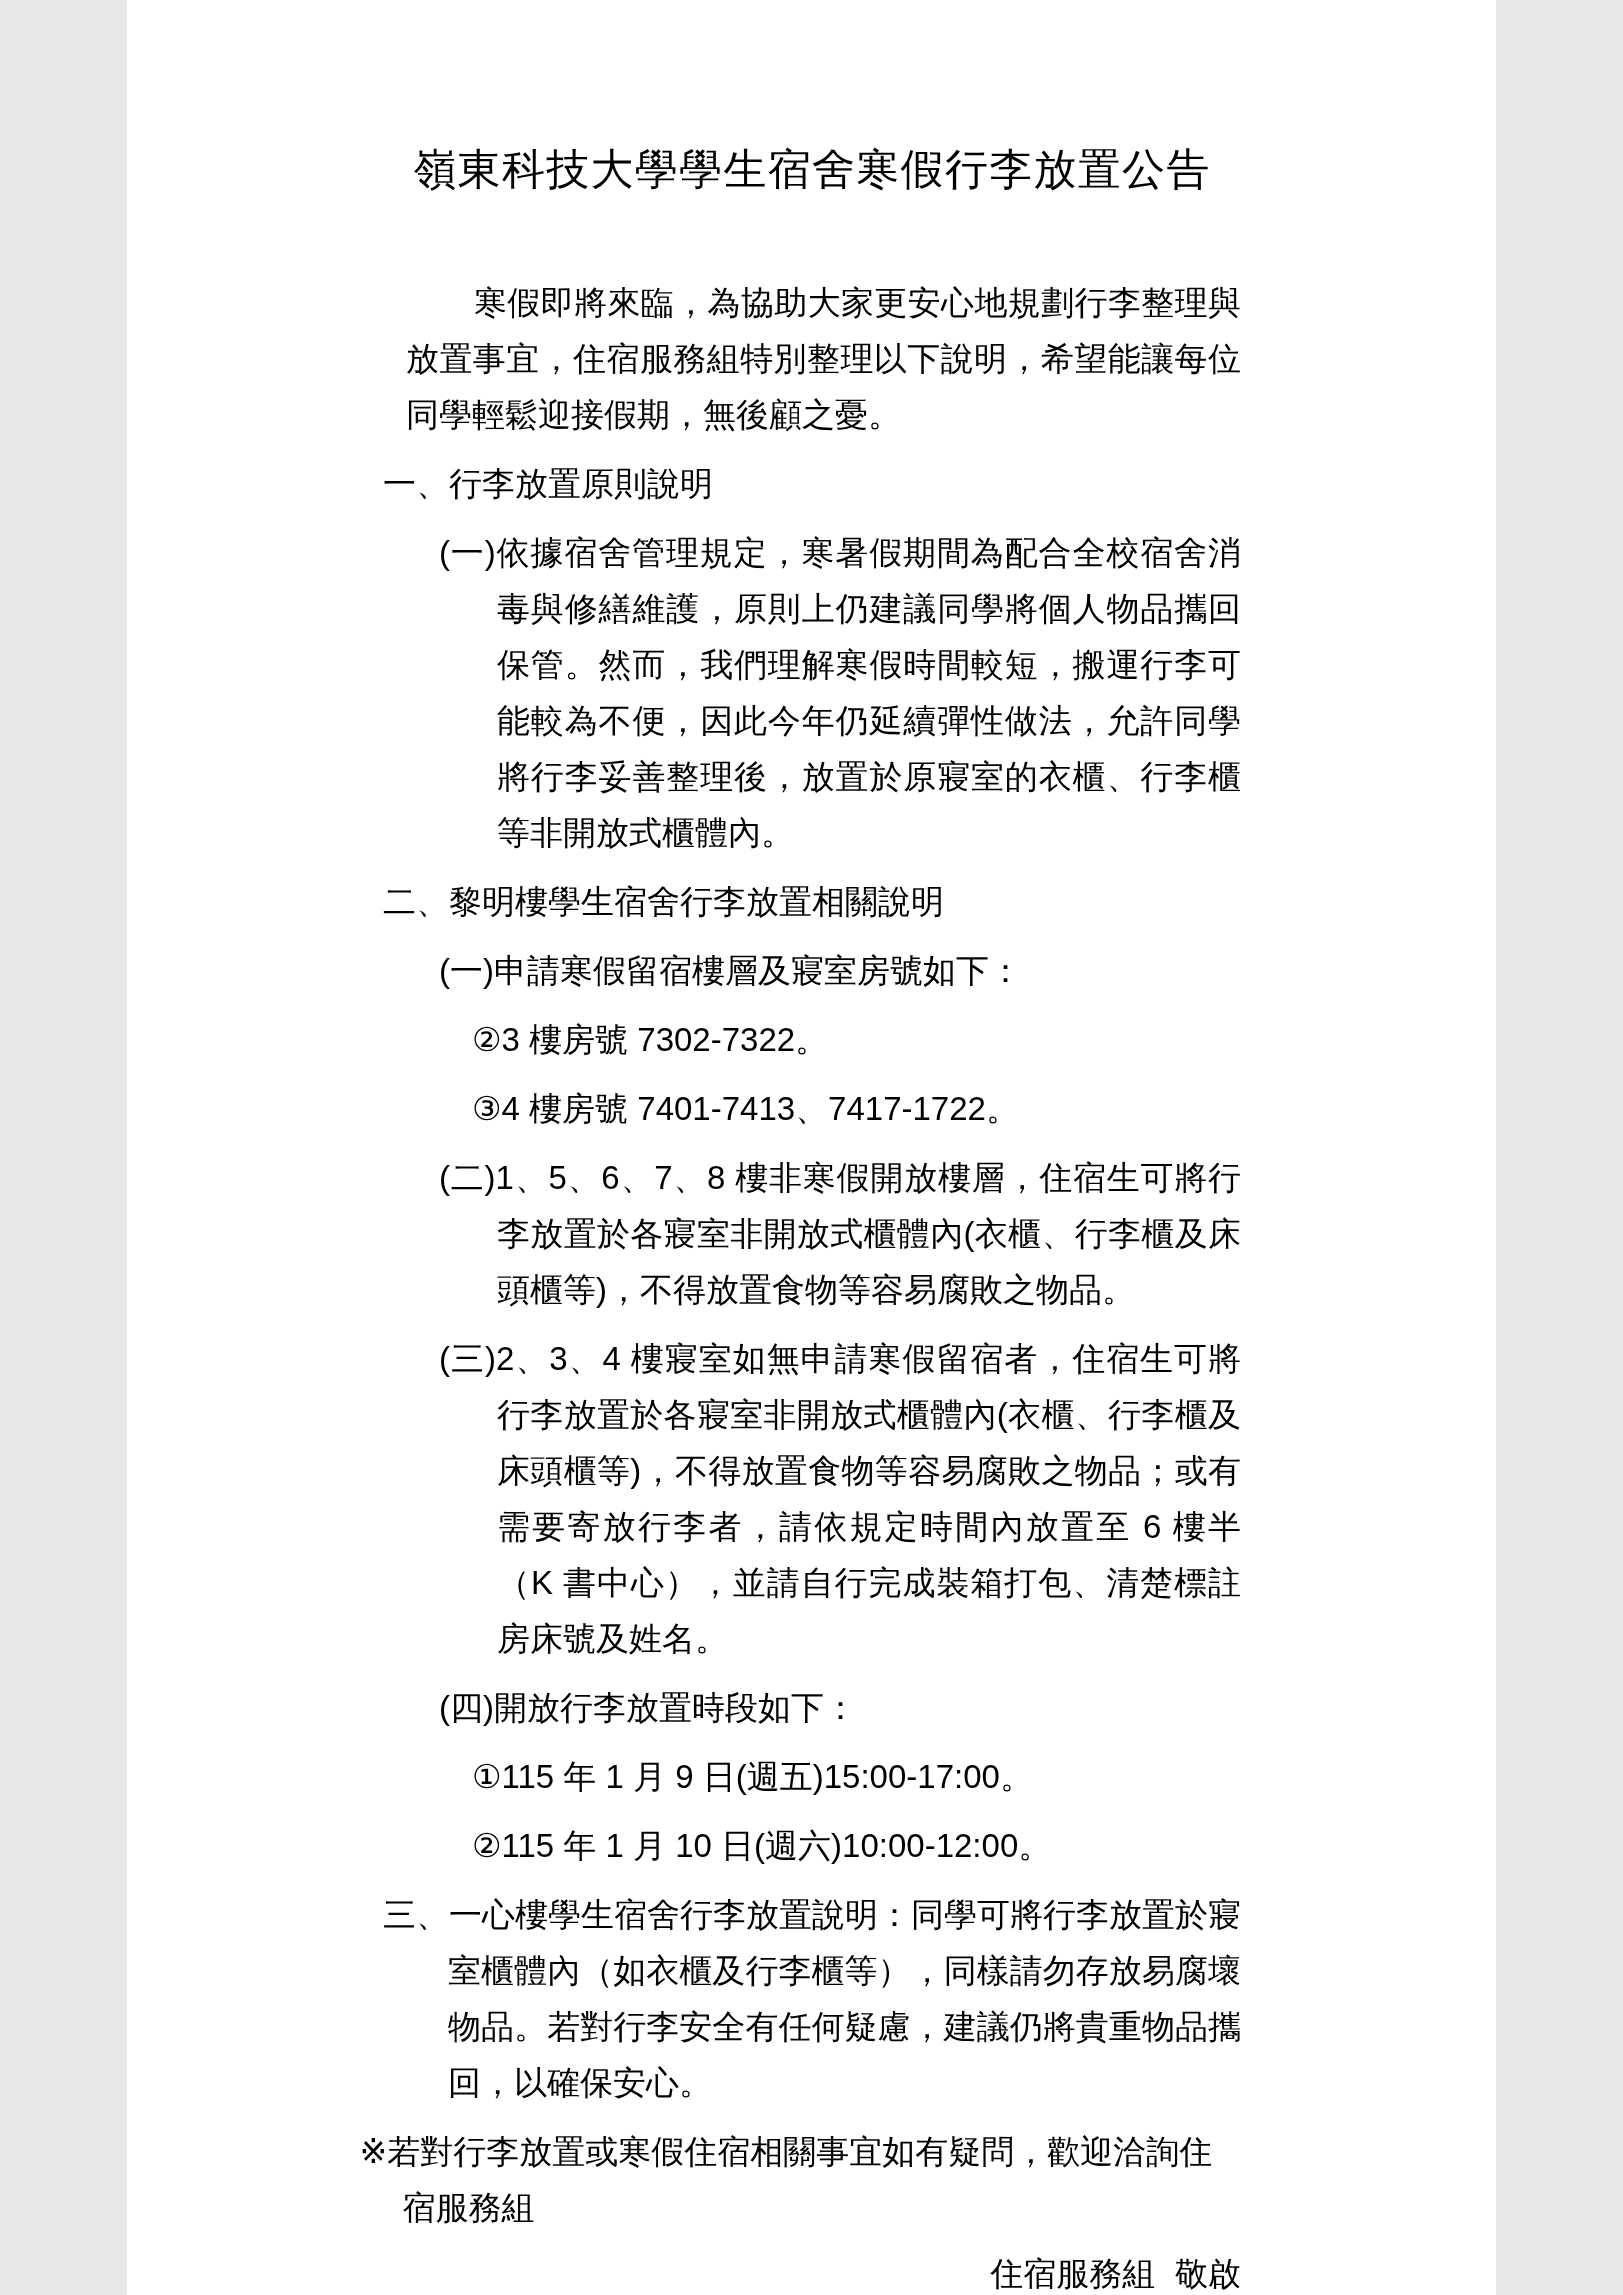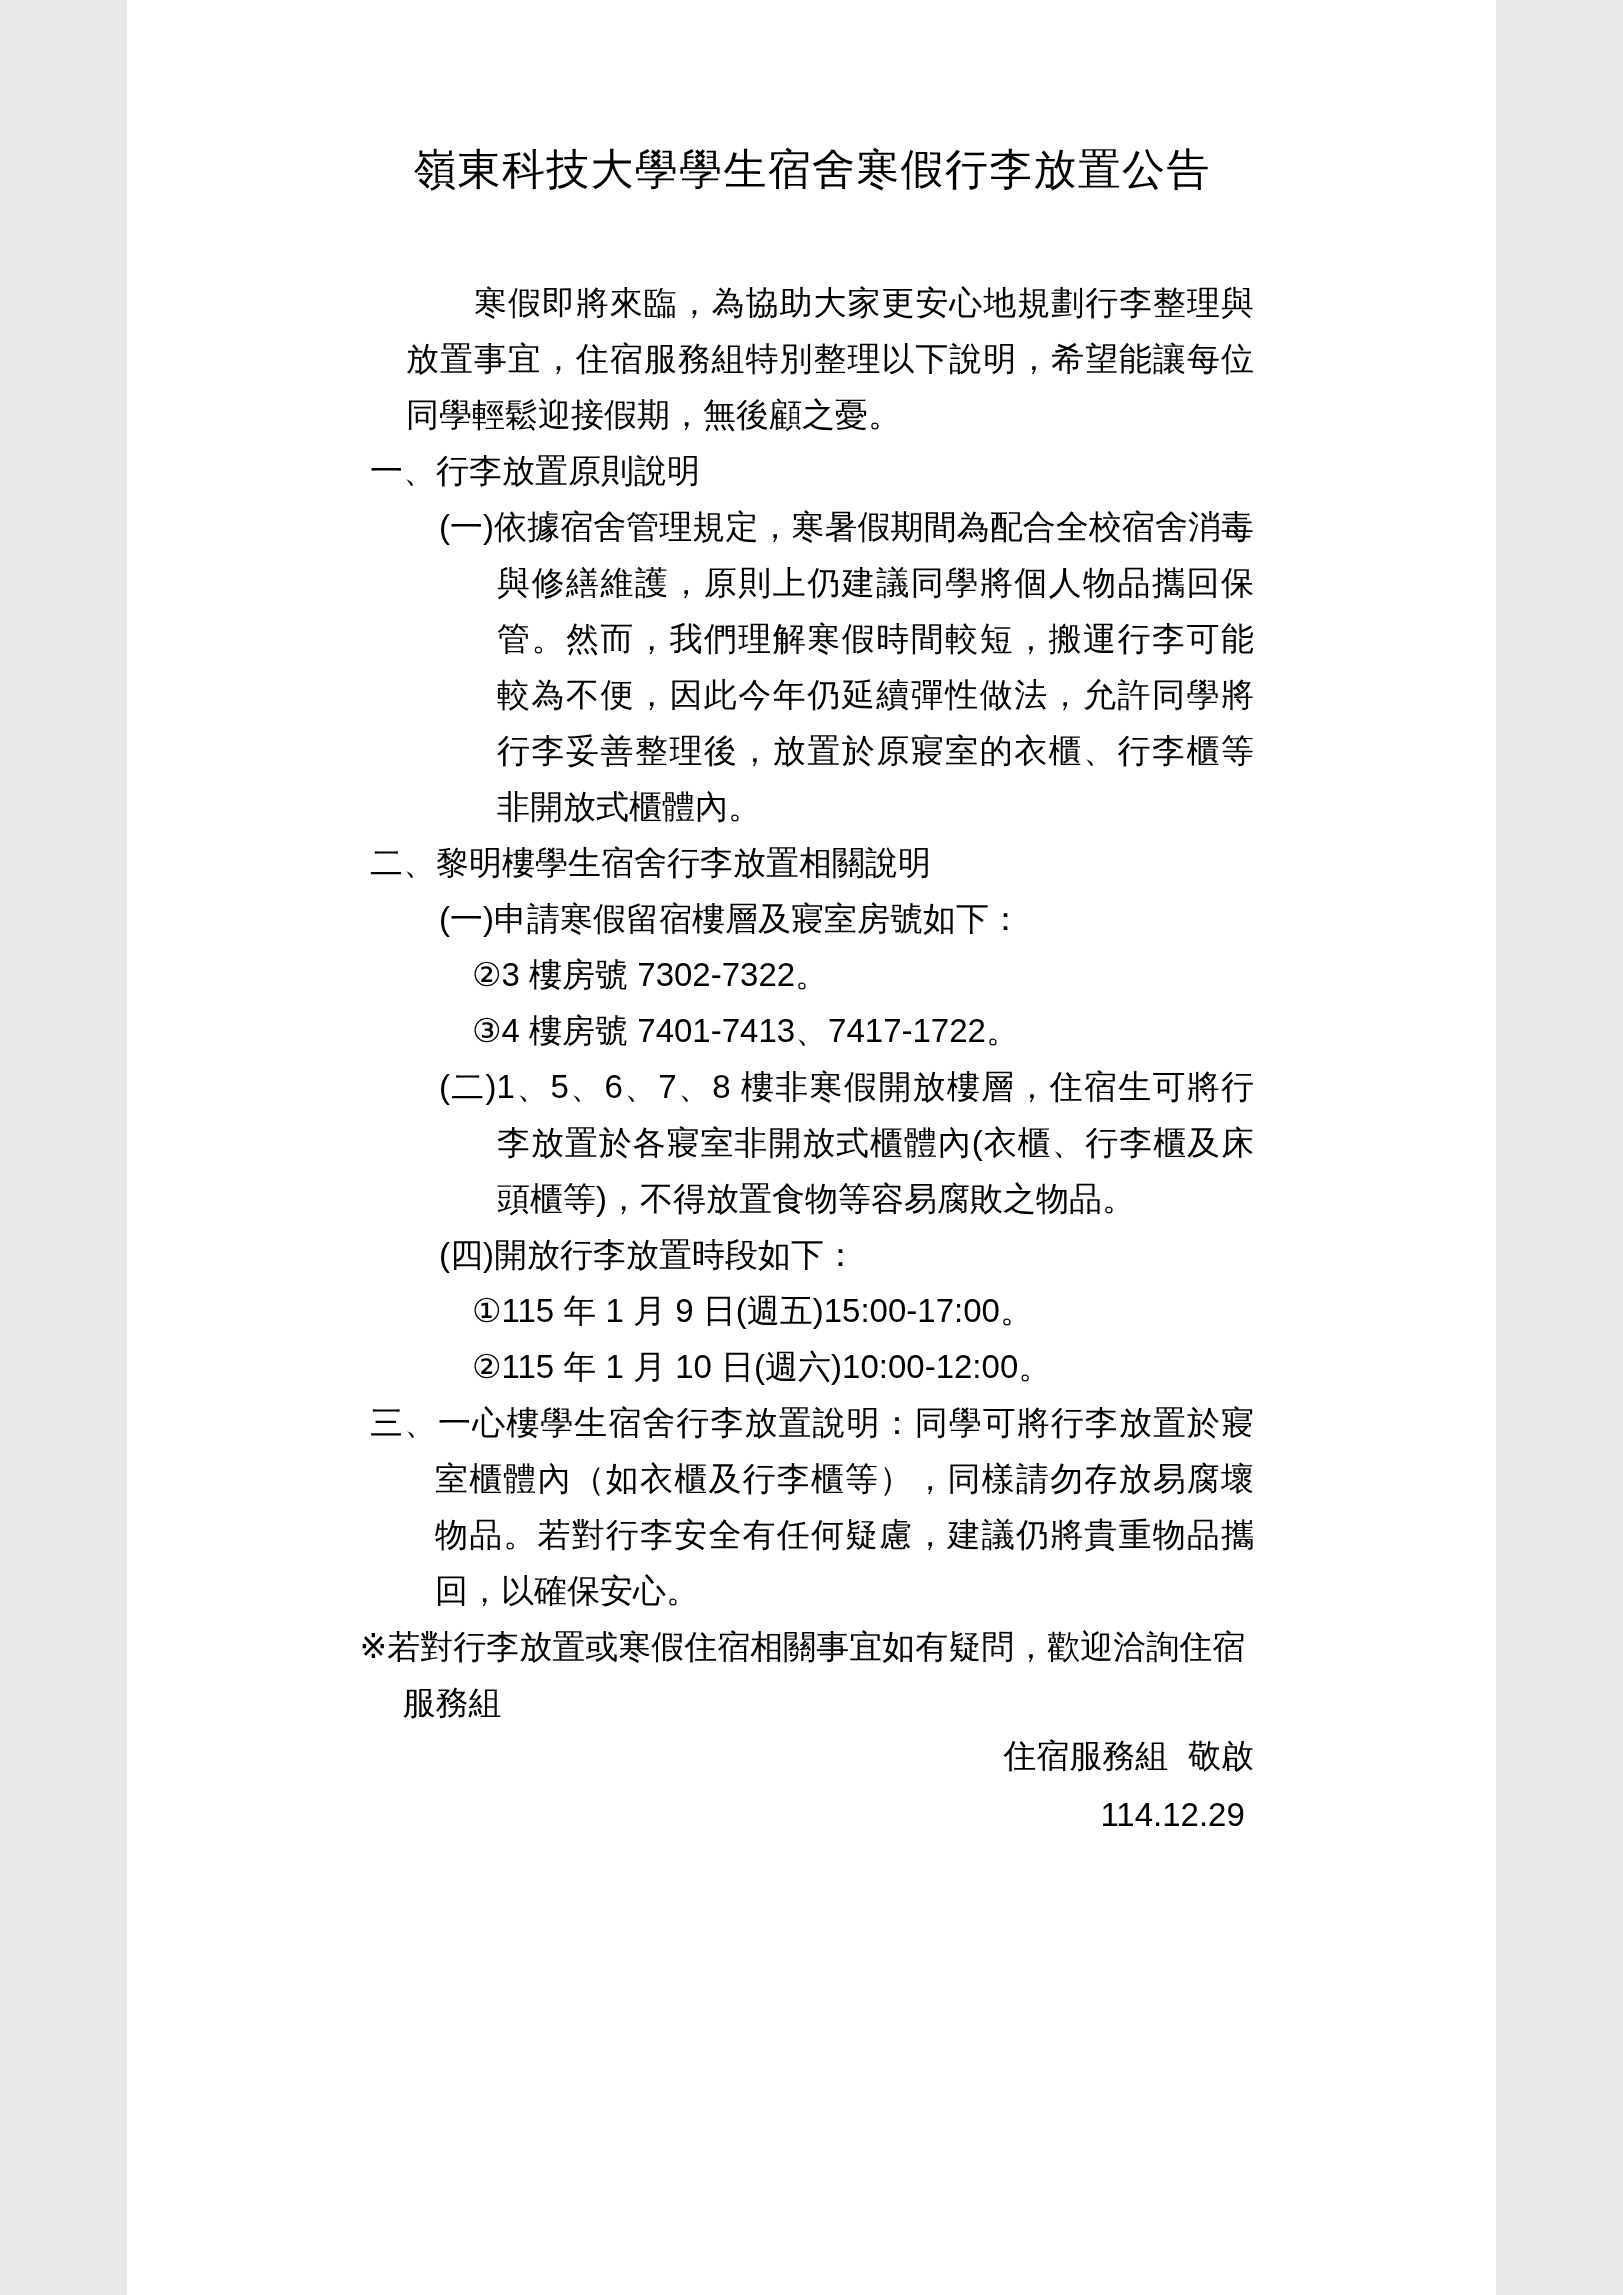--- a/index.html
+++ b/index.html
@@ -18,21 +18,21 @@
     overflow:hidden;
   }
   .title{
     font-size:43px;
     line-height:65px;
     font-weight:400;
     text-align:center;
     margin:0 0 73px 0;
     letter-spacing:1.3px;
   }
-  p{margin:0;}
+  p{margin:13px;}
   .just{text-align:justify;}
   
   .intro{
     margin-left:36px;
     text-indent:68px;
   }
   
   .lv1{
     padding-left:65px;
     text-indent:-65px;
@@ -69,20 +69,21 @@
 
   <p class="lv1"><span>二、</span><span>黎明樓學生宿舍行李放置相關說明</span></p>
 
   <p class="lv2"><span>(一)</span><span>申請寒假留宿樓層及寢室房號如下：</span></p>
 
   <p class="lv3"><span>②</span><span>3 樓房號 7302-7322。</span></p>
   <p class="lv3"><span>③</span><span>4 樓房號 7401-7413、7417-1722。</span></p>
 
   <p class="lv2 just"><span>(二)</span><span>1、5、6、7、8 樓非寒假開放樓層，住宿生可將行李放置於各寢室非開放式櫃體內(衣櫃、行李櫃及床頭櫃等)，不得放置食物等容易腐敗之物品。</span></p>
 
+  <p class="lv2 just"><span>(三)</span><span>2、3、4 樓寢室如無申請寒假留宿者，住宿生可將行李放置於各寢室非開放式櫃體內(衣櫃、行李櫃及床頭櫃等)，不得放置食物等容易腐敗之物品；或有需要寄放行李者，請依規定時間內放置至 6 樓半（K 書中心），並請自行完成裝箱打包、清楚標註房床號及姓名。</span></p>
 
   <p class="lv2"><span>(四)</span><span>開放行李放置時段如下：</span></p>
 
   <p class="lv3"><span>①</span><span>115 年 1 月 9 日(週五)15:00-17:00。</span></p>
   <p class="lv3"><span>②</span><span>115 年 1 月 10 日(週六)10:00-12:00。</span></p>
 
   <p class="lv1 just"><span>三、</span><span>一心樓學生宿舍行李放置說明：同學可將行李放置於寢室櫃體內（如衣櫃及行李櫃等），同樣請勿存放易腐壞物品。若對行李安全有任何疑慮，建議仍將貴重物品攜回，以確保安心。</span></p>
 
   <p class="note"><span>※</span><span>若對行李放置或寒假住宿相關事宜如有疑問，歡迎洽詢住宿服務組</span></p>
 

